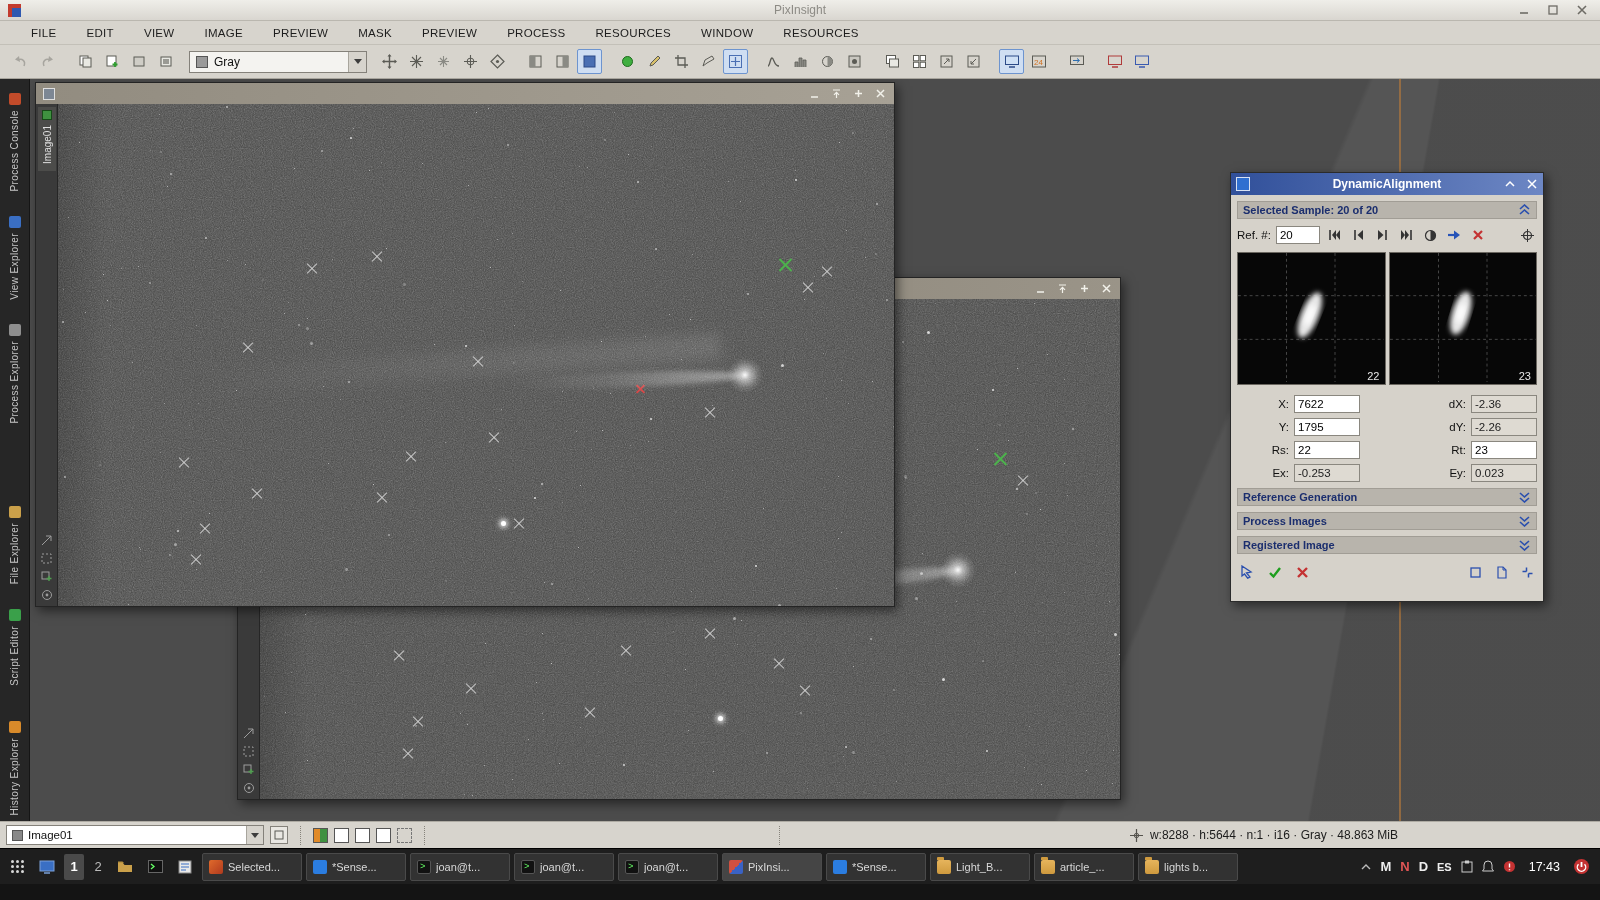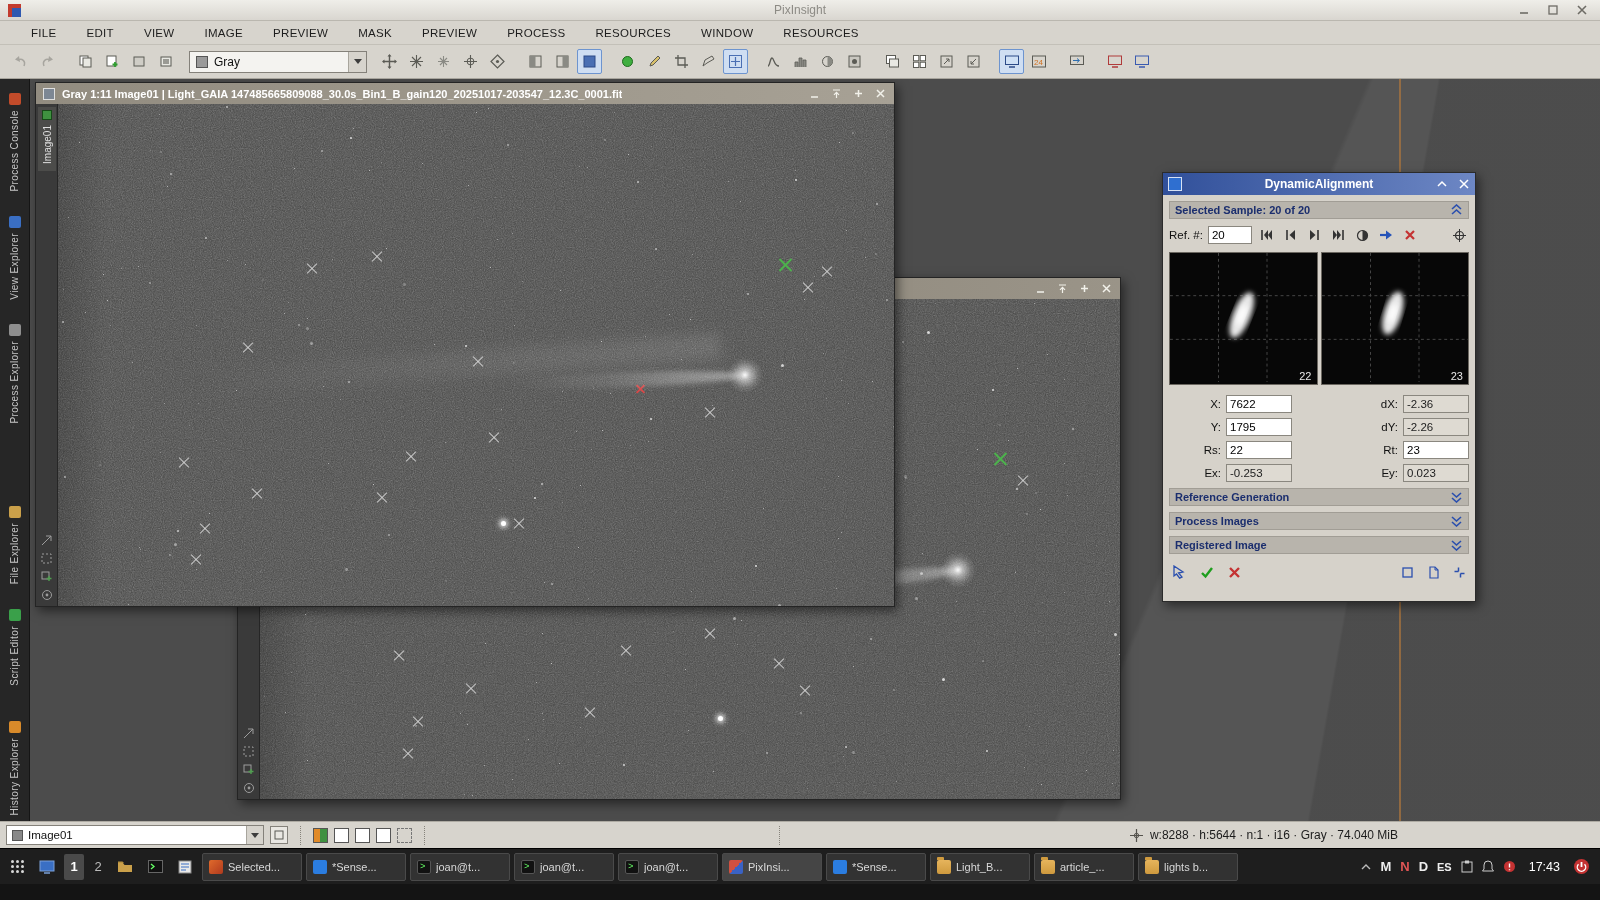--- a/index.html
+++ b/index.html
@@ -715,21 +715,20 @@
             <i class="bstar" style="left: 458px; top: 417px;"></i>
             <div class="comet-tail" style="width: 160px; left: 538px; top: 264px; transform: rotate(-6deg);"></div>
             <div class="comet-core" style="left: 681px; top: 254px;"></div>
           </div>
       </div>
     </div>
 
     <div class="imgwin win1" style="left:5px;top:3px;width:860px;height:525px">
       <div class="tbar">
         <span class="ticon"></span>
-        <span class="ttl">Gray 1:11 Image01 | Light_GAIA 147485665809088_30.0s_Bin1_B_gain120_20251017-203547_12.3C_0001.fit</span>
         <span class="wbtns">
           <span class="wbtn">
               <svg width="11" height="11">
                 <path d="M2 9h7" stroke="#f2f1ea" stroke-width="1.5"></path>
               </svg>
             </span>
           <span class="wbtn">
               <svg width="11" height="11">
                 <path d="M2 2h7M5.5 10V4.5M3 6.8 5.5 4.3 8 6.8" fill="none" stroke="#f2f1ea" stroke-width="1.2"></path>
               </svg>
@@ -1027,21 +1026,21 @@
             </span>
             <i class="bstar" style="left: 443px; top: 417px;"></i>
             <div class="comet-band" style="left: 102px; top: 229px;"></div>
             <div class="comet-tail" style="width: 250px; left: 437px; top: 264px; transform: rotate(-2deg);"></div>
             <div class="comet-core" style="left: 670px; top: 254px;"></div>
           </div>
       </div>
     </div>
 
 
-    <div class="dlg" style="left:1132px;top:93px">
+    <div class="dlg" style="left:1200px;top:93px">
       <div class="dlg-tbar">
         <span class="ticon"></span>
         <span class="ttl">DynamicAlignment</span>
         <span class="wbtns">
           <span class="wbtn">
               <svg width="10" height="10">
                 <path d="M1 7l4-4 4 4" fill="none" stroke="#fff" stroke-width="1.5"></path>
               </svg>
             </span>
           <span class="wbtn">
@@ -1263,21 +1262,21 @@
   <span class="swatch white"></span>
   <span class="swatch dashed"></span>
   <span class="sep-dot"></span>
   <span class="sb-flex"></span>
   <span class="sep-dot"></span>
   <span class="sb-flex"></span>
   <svg width="15" height="15">
       <path d="M7.5 1v13M1 7.5h13" stroke="#55534d" stroke-width="1.2"></path>
       <circle cx="7.5" cy="7.5" r="2.2" fill="none" stroke="#55534d"></circle>
     </svg>
-  <span class="sb-info">w:8288 · h:5644 · n:1 · i16 · Gray · 74.040 MiB</span>
+  <span class="sb-info">w:8288 · h:5644 · n:1 · i16 · Gray · 48.863 MiB</span>
   <span style="width:190px"></span>
 </div>
 
 <div class="taskbar">
   <span class="tb-ico">
       <svg width="15" height="15">
         <g fill="#d8d8d8">
           <circle cx="2.5" cy="2.5" r="1.5"></circle>
           <circle cx="7.5" cy="2.5" r="1.5"></circle>
           <circle cx="12.5" cy="2.5" r="1.5"></circle>

